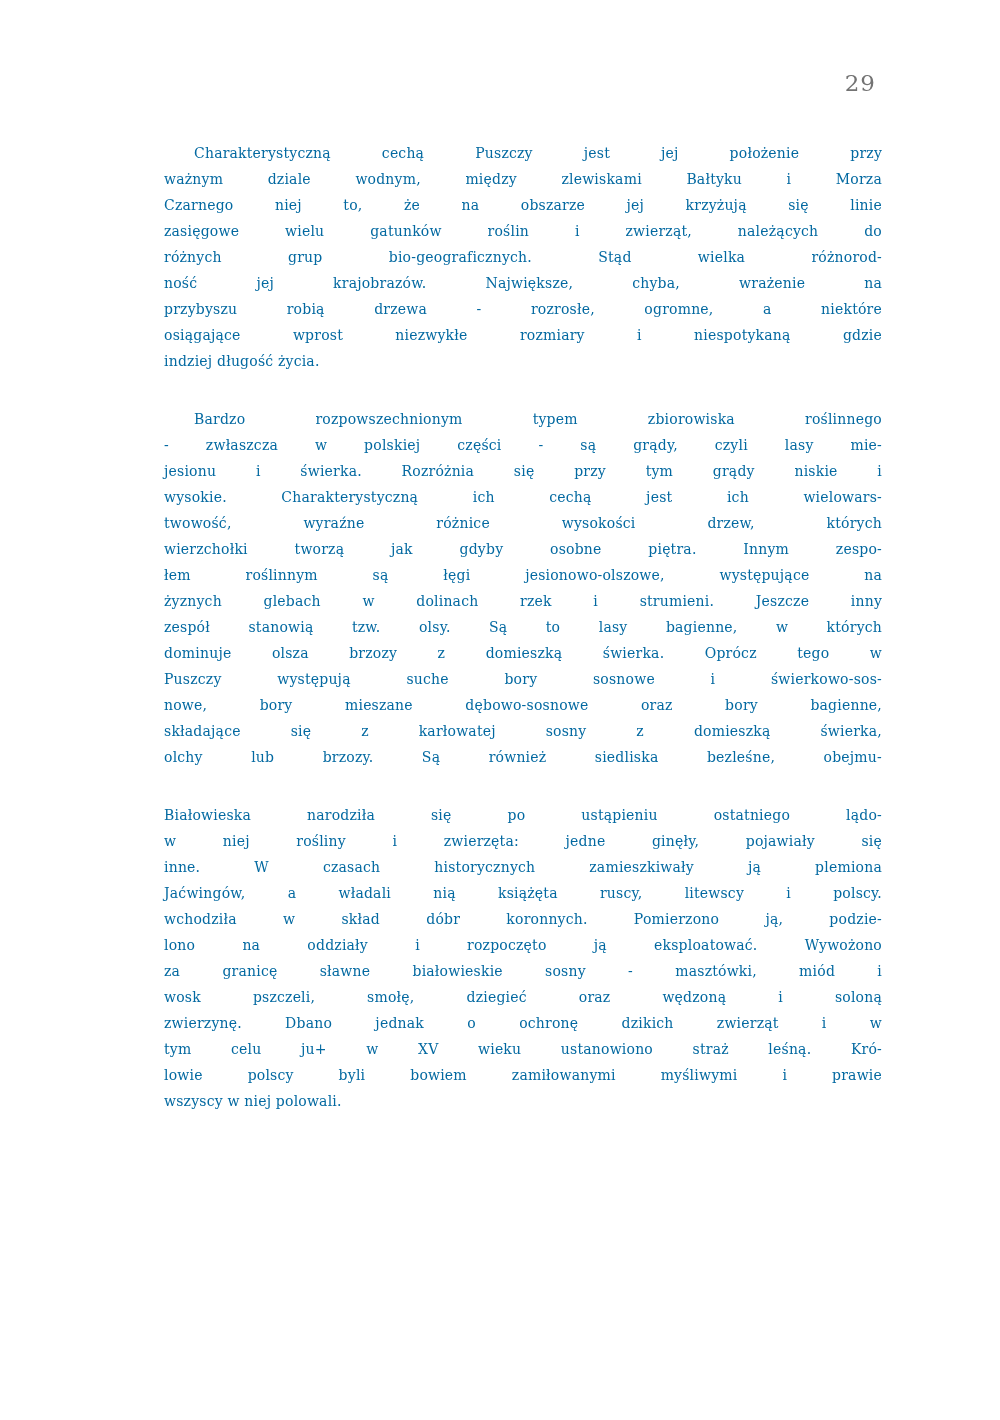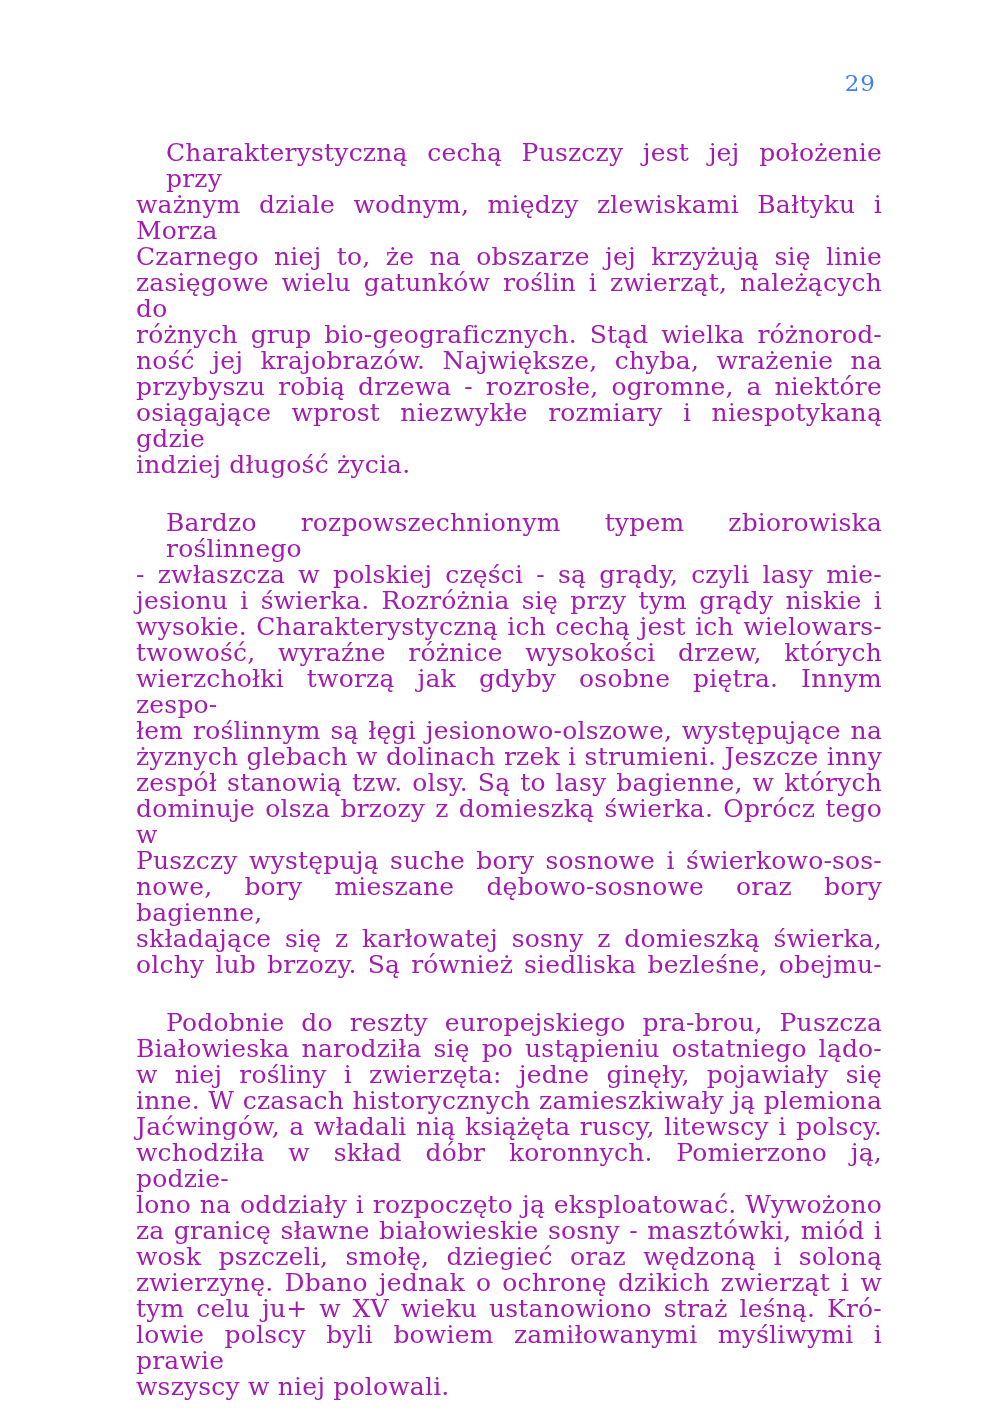--- a/index.html
+++ b/index.html
@@ -21,42 +21,43 @@
     height: 1420px;
     background: #ffffff;
   }
   .page-number {
     position: absolute;
     top: 70px;
     right: 124px;
     font-size: 23px;
     line-height: 26px;
     letter-spacing: 1px;
-    color: #3b82f6;
+    color: #737373;
   }
   .text-block {
     position: absolute;
     left: 136px;
     top: 140px;
     width: 746px;
   }
   .paragraph {
     margin: 0 0 32px 0;
   }
   .paragraph:last-child {
     margin-bottom: 0;
   }
   .line {
-    font-size: 25px;
+    font-size: 14px;
     line-height: 26px;
     letter-spacing: 0.2px;
     text-align: justify;
     text-align-last: justify;
     white-space: normal;
-    color: #a21caf;
+    color: #0369a1;
+    margin-left: 28px;
   }
   .line.first {
     padding-left: 30px;
   }
   .line.last {
     text-align-last: left;
   }
 </style>
 </head>
 <body style="background: rgb(255, 255, 255); color: rgb(23, 23, 23);">
@@ -85,21 +86,20 @@
         <div class="line">łem roślinnym są łęgi jesionowo-olszowe, występujące na</div>
         <div class="line">żyznych glebach w dolinach rzek i strumieni. Jeszcze inny</div>
         <div class="line">zespół stanowią tzw. olsy. Są to lasy bagienne, w których</div>
         <div class="line">dominuje olsza brzozy z domieszką świerka. Oprócz tego w</div>
         <div class="line">Puszczy występują suche bory sosnowe i świerkowo-sos-</div>
         <div class="line">nowe, bory mieszane dębowo-sosnowe oraz bory bagienne,</div>
         <div class="line">składające się z karłowatej sosny z domieszką świerka,</div>
         <div class="line">olchy lub brzozy. Są również siedliska bezleśne, obejmu-</div>
       </div>
       <div class="paragraph">
-        <div class="line first">Podobnie do reszty europejskiego pra-brou, Puszcza</div>
         <div class="line">Białowieska narodziła się po ustąpieniu ostatniego lądo-</div>
         <div class="line">w niej rośliny i zwierzęta: jedne ginęły, pojawiały się</div>
         <div class="line">inne. W czasach historycznych zamieszkiwały ją plemiona</div>
         <div class="line">Jaćwingów, a władali nią książęta ruscy, litewscy i polscy.</div>
         <div class="line">wchodziła w skład dóbr koronnych. Pomierzono ją, podzie-</div>
         <div class="line">lono na oddziały i rozpoczęto ją eksploatować. Wywożono</div>
         <div class="line">za granicę sławne białowieskie sosny - masztówki, miód i</div>
         <div class="line">wosk pszczeli, smołę, dziegieć oraz wędzoną i soloną</div>
         <div class="line">zwierzynę. Dbano jednak o ochronę dzikich zwierząt i w</div>
         <div class="line">tym celu ju+ w XV wieku ustanowiono straż leśną. Kró-</div>

